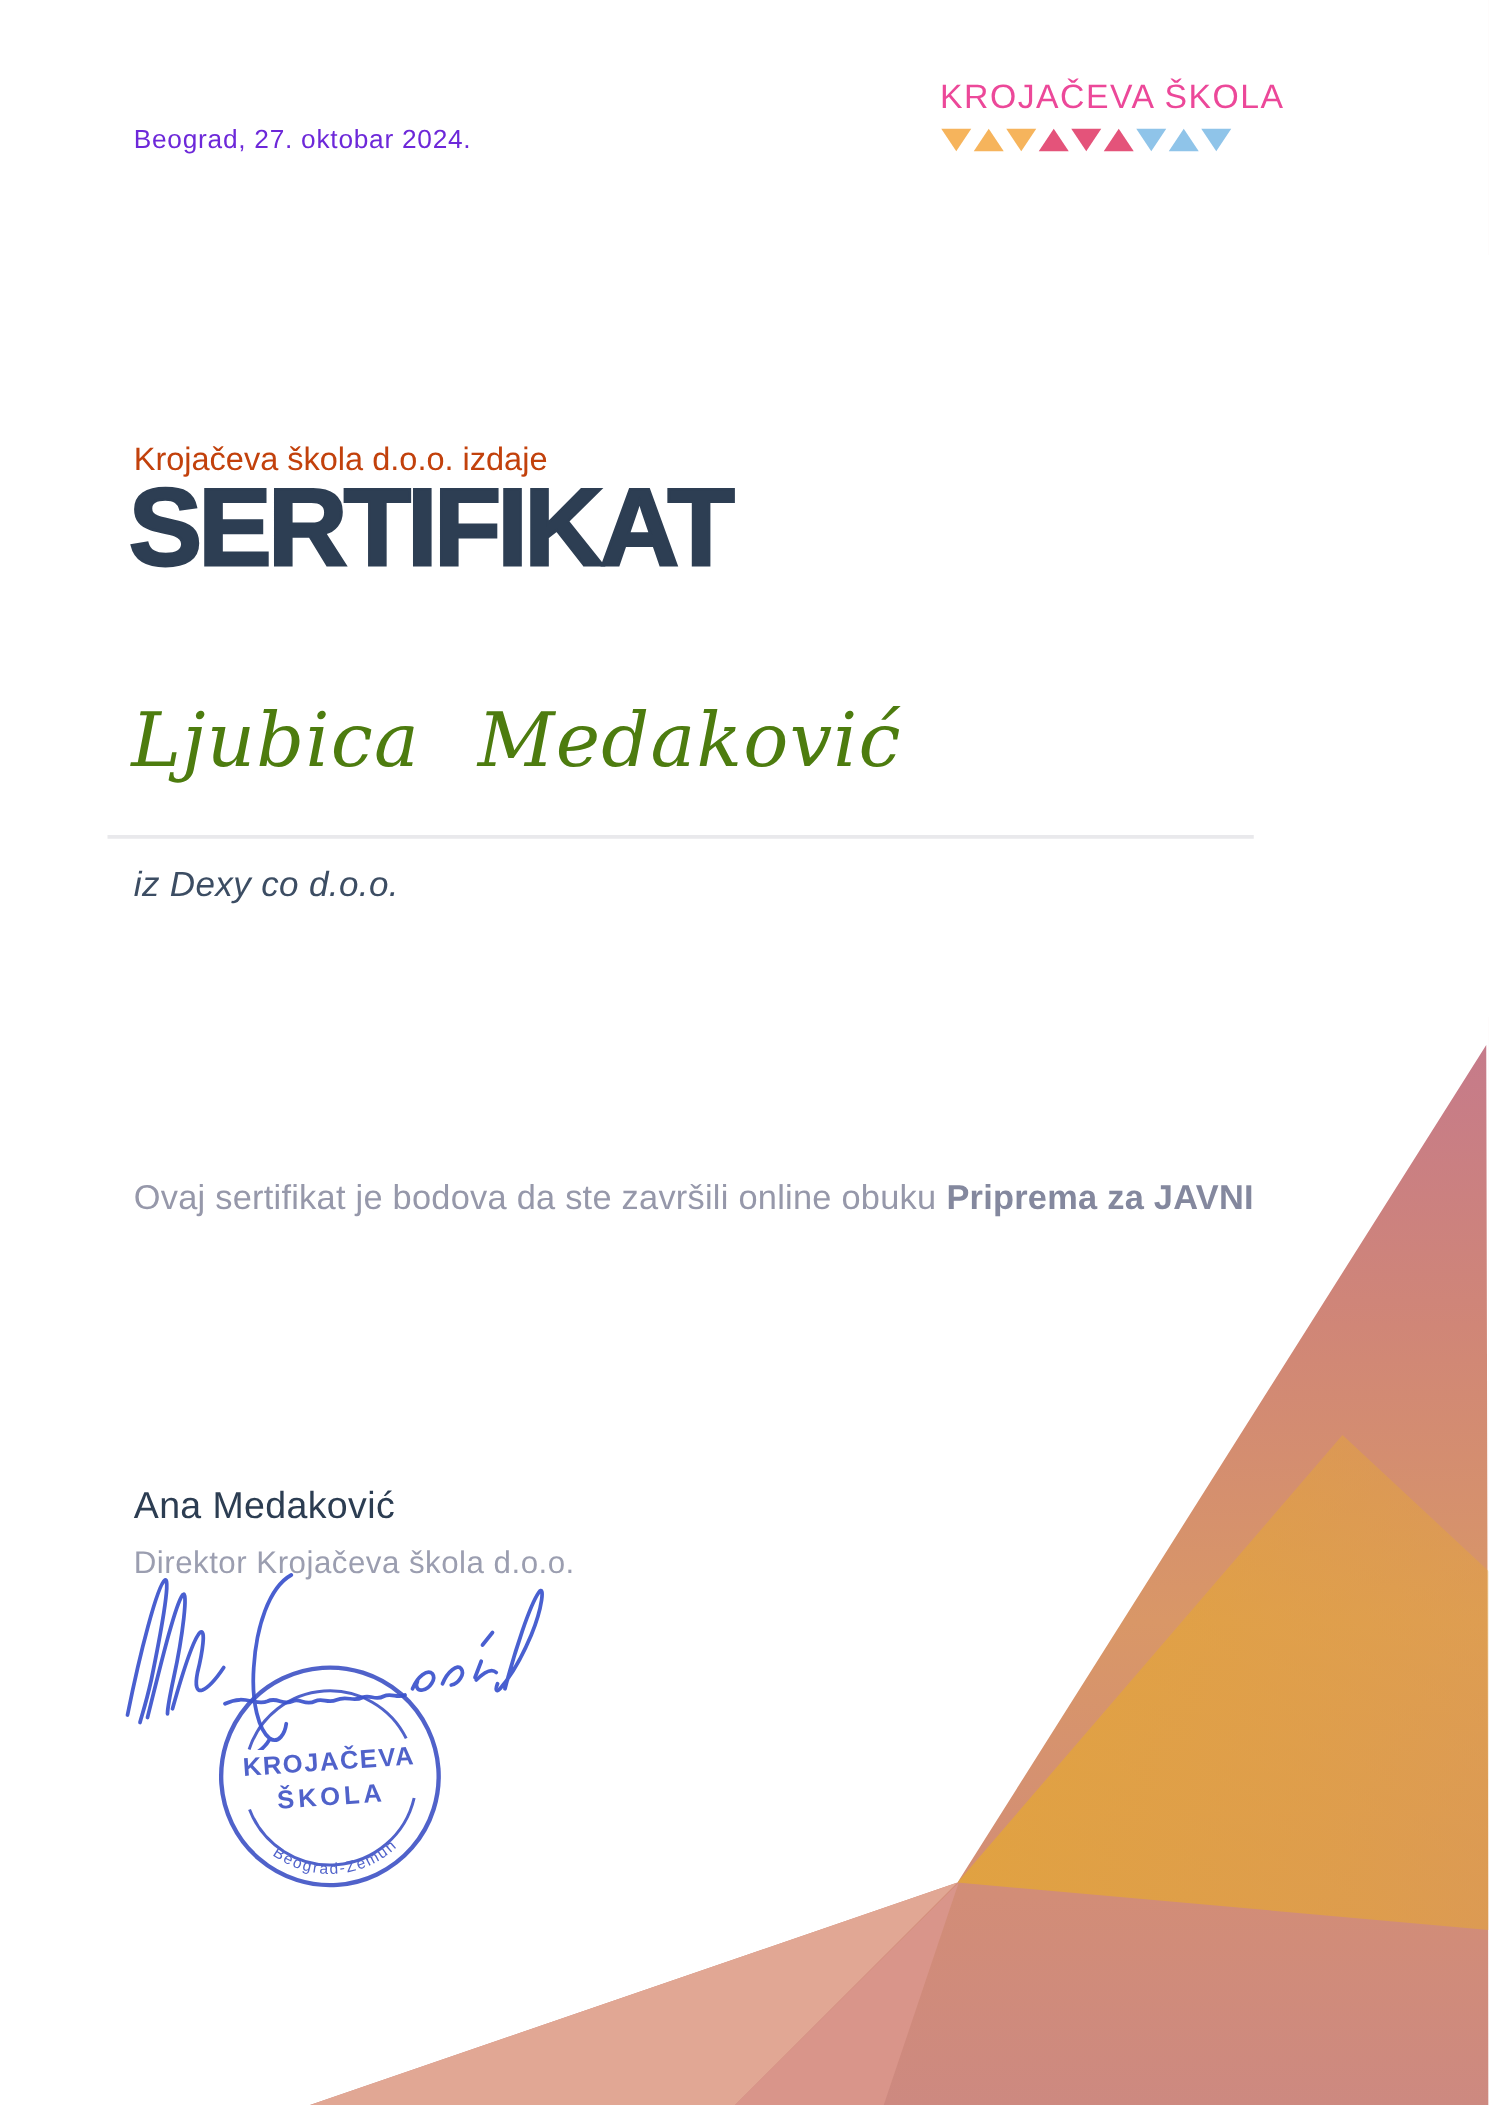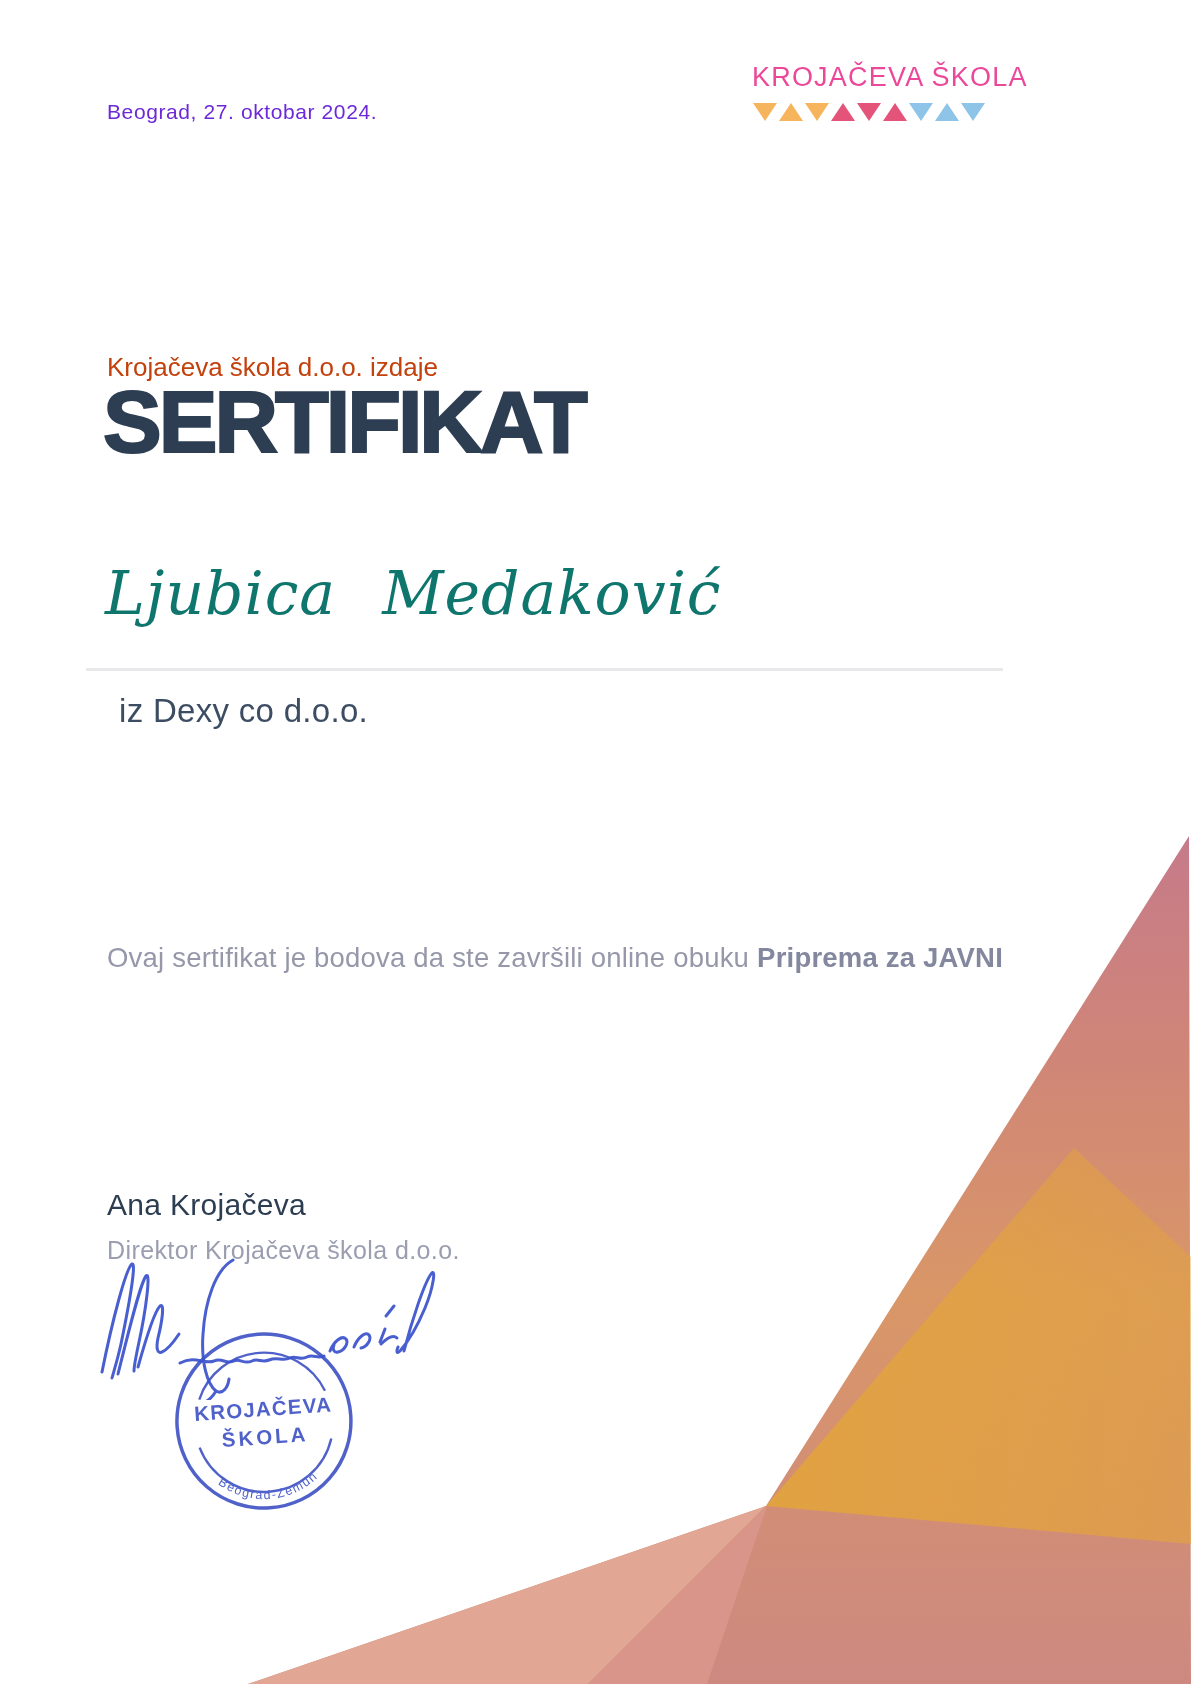--- a/index.html
+++ b/index.html
@@ -39,28 +39,28 @@
   .logo-triangles { margin-top:9px; display:block; }
   .issuer-line { position:absolute; left:107px; top:352px; font-size:26px; color:#c2410c; }
   .cert-title {
     position:absolute; left:103px; top:378px;
     font-size:88px; font-weight:900; letter-spacing:-3px; color:#2d3e53;
     -webkit-text-stroke:2.2px #2d3e53; line-height:1;
   }
   .recipient-name {
     position:absolute; left:105px; top:558px; z-index:3;
     font-family:"DejaVu Serif", serif; font-style:italic;
-    font-size:60px; color:#0f766e; word-spacing:26px; letter-spacing:1px; white-space:nowrap;
+    font-size:60px; color:#4d7c0f; word-spacing:26px; letter-spacing:1px; white-space:nowrap;
   }
   .name-underline {
     position:absolute; left:86px; top:668px; width:917px; height:3px; background:#e9e9ec;
   }
   .company-line {
     position:absolute; left:107px; top:692px;
-    font-size:33px; color:#3c4d63; letter-spacing:.3px;margin-left:12px;
+    font-style:italic; font-size:28px; color:#3c4d63; letter-spacing:.3px;
   }
   .congrats {
     position:absolute; left:105px; top:866px;
     font-size:45px; color:#30415a; letter-spacing:.5px; line-height:1;
     -webkit-text-stroke:.7px #30415a;
   }
   .body-par {
     position:absolute; left:107px; top:935px;
     font-size:27.5px; line-height:45px; color:#9698aa; letter-spacing:.2px;
   }
@@ -107,21 +107,21 @@
 
     <div class="recipient-name">Ljubica Medaković</div>
     <div class="name-underline"></div>
     <div class="company-line">iz Dexy co d.o.o.</div>
 
 
     <p class="body-par">
       <span class="line"><span>Ovaj sertifikat je bodova da ste završili online obuku</span><i class="sp"></i><b>Priprema za JAVNI</b></span>
     </p>
 
-    <div class="signer-name">Ana Krojačeva</div>
+    <div class="signer-name">Ana Medaković</div>
     <div class="signer-title">Direktor Krojačeva škola d.o.o.</div>
 
     <svg class="signature-svg" width="350" height="150" viewBox="0 0 350 150">
       <g fill="none" stroke-width="3" stroke-linecap="round" stroke-linejoin="round" opacity="0.92" stroke="#3A52CC">
         <path d="M10 122 C 20 72 34 18 40 14 C 45 12 36 60 29 94 C 25 112 21 124 20 128"></path>
         <path d="M26 124 C 36 84 48 34 54 26 C 59 20 54 60 47 92 C 44 106 42 116 42 121"></path>
         <path d="M46 117 C 53 92 62 62 68 56 C 73 52 70 72 66 88 C 64 98 65 104 70 102 C 77 99 83 90 87 84"></path>
         <path d="M141 10 C 123 20 113 52 111 84 C 109 112 115 134 124 141 C 131 145 136 137 137 129"></path>
         <path d="M124 141 C 119 150 110 156 102 153"></path>
         <path d="M88 113 C 104 105 112 115 122 111 C 130 107 134 115 142 111 C 148 108 152 115 160 111 C 166 108 170 113 177 110 C 186 106 190 112 198 108 C 204 105 208 111 215 107 C 221 104 226 109 232 106"></path>

